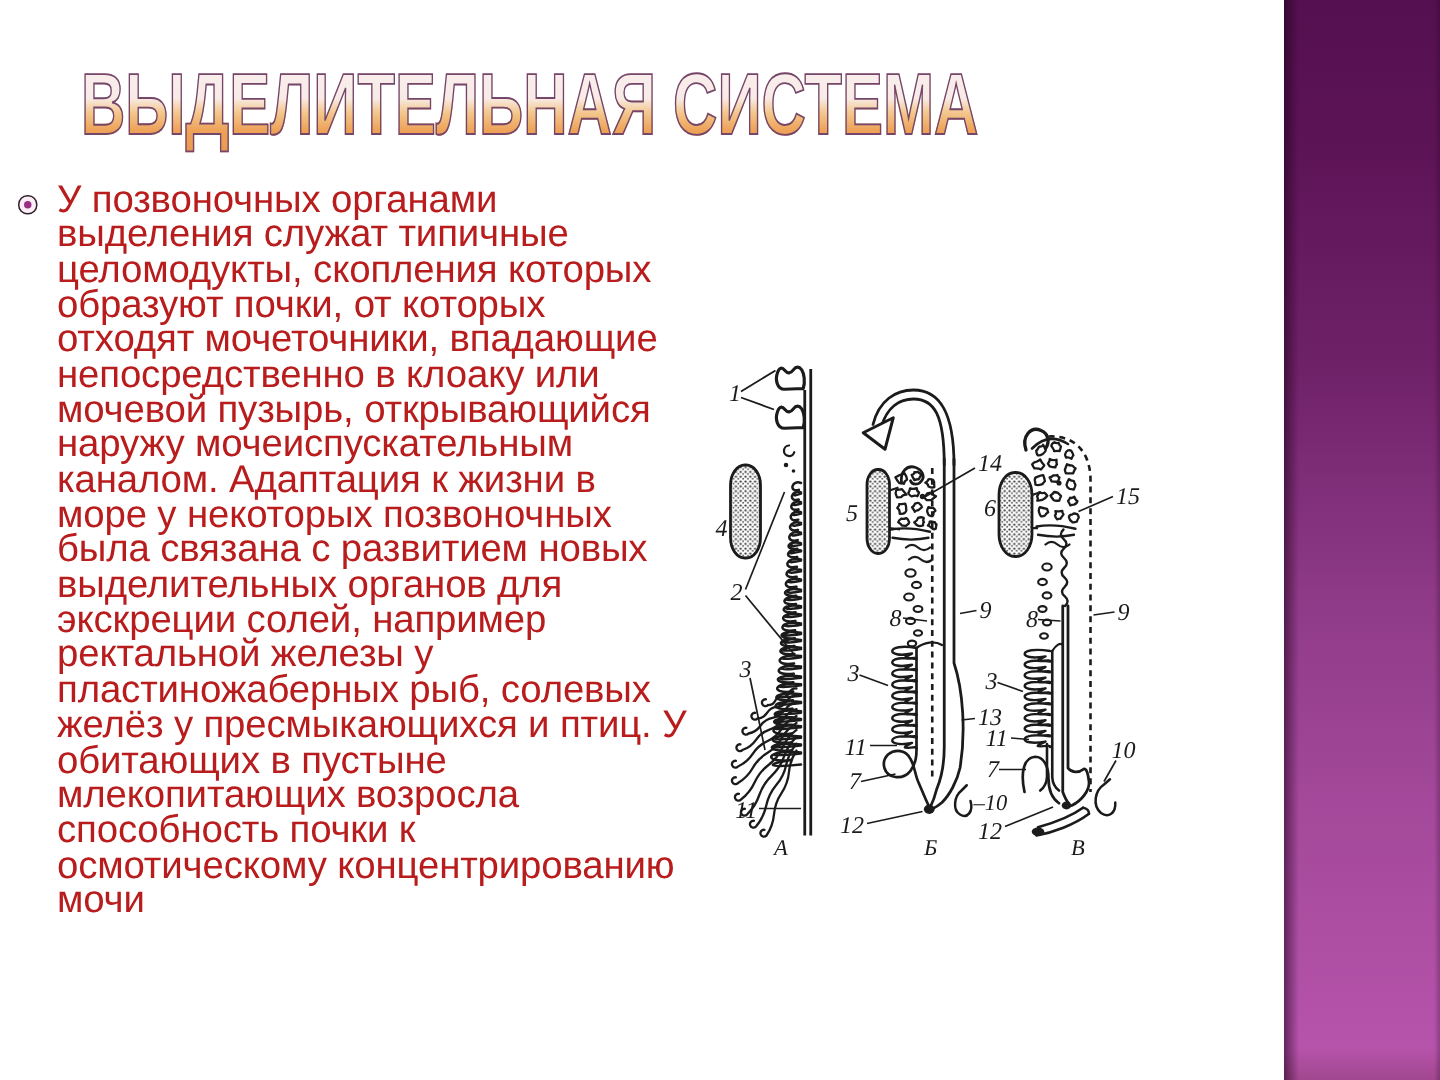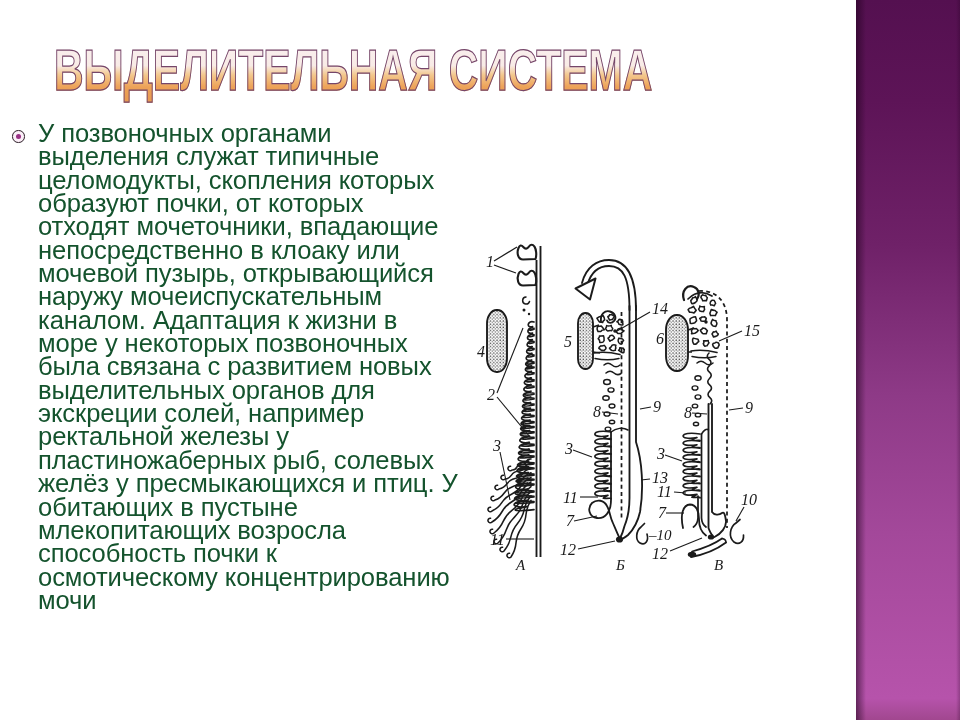--- a/index.html
+++ b/index.html
@@ -10,21 +10,21 @@
   background:linear-gradient(90deg,rgba(30,0,28,.55),rgba(30,0,28,0))}
 #bar::after{content:"";position:absolute;right:0;top:0;width:4px;height:100%;
   background:linear-gradient(270deg,rgba(30,0,28,.25),rgba(30,0,28,0))}
 #title{position:absolute;left:54px;top:36px;white-space:nowrap;
   font-size:58px;font-weight:bold;
   transform:scaleX(0.706);transform-origin:0 50%;
   background:linear-gradient(180deg,#faf0f2 0%,#f8ebe6 44%,#f3c88e 58%,#eda258 76%,#e9994f 100%);
   -webkit-background-clip:text;background-clip:text;color:transparent;
   -webkit-text-stroke:1.25px #75466a}
 #txt{position:absolute;left:38px;top:122px;width:480px;
-  font-size:25.6px;line-height:23.34px;color:#14532d;letter-spacing:-0.1px}
+  font-size:25.6px;line-height:23.34px;color:#b91c1c;letter-spacing:-0.1px}
 #bullet{position:absolute;left:12px;top:130px;width:10.5px;height:10.5px;border-radius:50%;
   border:1.4px solid #2e2029;background:#fbeef7}
 #bullet::after{content:"";position:absolute;left:2.6px;top:2.6px;width:5.4px;height:5.4px;
   border-radius:50%;background:#993085}
 #diagwrap{position:absolute;left:470px;top:235px;width:345px;height:345px;filter:blur(0.35px)}
 </style></head>
 <body>
 <div id="bar"></div>
 <div id="title">ВЫДЕЛИТЕЛЬНАЯ СИСТЕМА</div>
 <div id="bullet"></div>

